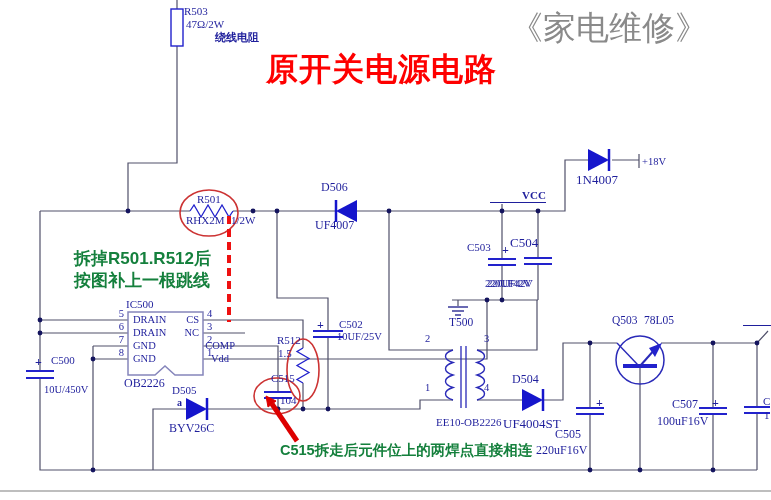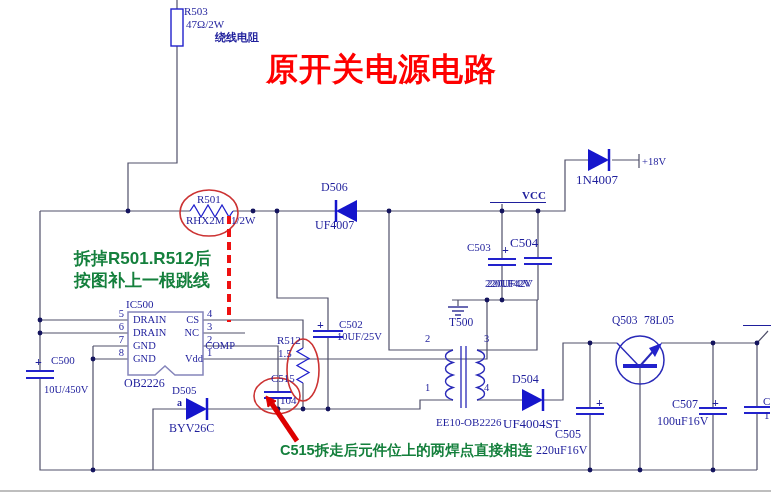--- a/index.html
+++ b/index.html
@@ -134,20 +134,21 @@
       <ellipse cx="303" cy="370" rx="16" ry="31" stroke="#cc3333" stroke-width="1.6"></ellipse>
       <ellipse cx="277" cy="396" rx="23" ry="18" stroke="#cc3333" stroke-width="1.6"></ellipse>
       <line x1="229" y1="216" x2="229" y2="322" stroke="#ee1111" stroke-width="4" stroke-dasharray="8,5"></line>
       <line x1="272" y1="404" x2="297" y2="441" stroke="#dd0000" stroke-width="5"></line>
       <polygon points="266,396 276,401 268,407" fill="#dd0000" stroke="#dd0000"></polygon>
     </g>
 
     <line x1="0" y1="491" x2="771" y2="491" stroke="#a8a8a8" stroke-width="1.5"></line>
   </svg>
 
+  <div class="wm" style="left:510px;top:6px;font-size:33px;">《家电维修》</div>
   <div class="title red cjk">原开关电源电路</div>
 
   <div class="lbl red note" style="left:74px;top:250px;">拆掉R501.R512后</div>
   <div class="lbl red note" style="left:74px;top:272px;">按图补上一根跳线</div>
   <div class="lbl red note3" style="left:280px;top:443px;">C515拆走后元件位上的两焊点直接相连</div>
 
   <div class="lbl" style="left:184px;top:6px;">R503</div>
   <div class="lbl" style="left:186px;top:19px;">47Ω/2W</div>
   <div class="lbl cjk bold" style="left:183px;top:32px;">绕线电阻</div>
 
@@ -170,21 +171,21 @@
   <div class="lbl" style="left:126px;top:299px;">IC500</div>
   <div class="lbl sz12" style="left:124px;top:377px;">OB2226</div>
 
   <div class="lbl sz105" style="left:133px;top:314px;">DRAIN</div>
   <div class="lbl sz105" style="left:133px;top:327px;">DRAIN</div>
   <div class="lbl sz105" style="left:133px;top:340px;">GND</div>
   <div class="lbl sz105" style="left:133px;top:353px;">GND</div>
   <div class="lbl sz105" style="left:150px;top:314px;width:49px;text-align:right;">CS</div>
   <div class="lbl sz105" style="left:150px;top:327px;width:49px;text-align:right;">NC</div>
   <div class="lbl sz105" style="left:150px;top:340px;width:49px;text-align:right;padding-left:36px;">COMP</div>
-  <div class="lbl sz105" style="left:150px;top:353px;width:53px;text-align:right;">Vdd</div>
+  <div class="lbl sz105" style="left:150px;top:353px;width:53px;text-align:right;padding-left:26px;">Vdd</div>
 
   <div class="lbl sz105" style="left:112px;top:308px;width:12px;text-align:right;">5</div>
   <div class="lbl sz105" style="left:112px;top:321px;width:12px;text-align:right;">6</div>
   <div class="lbl sz105" style="left:112px;top:334px;width:12px;text-align:right;">7</div>
   <div class="lbl sz105" style="left:112px;top:347px;width:12px;text-align:right;">8</div>
   <div class="lbl sz105" style="left:207px;top:308px;">4</div>
   <div class="lbl sz105" style="left:207px;top:321px;">3</div>
   <div class="lbl sz105" style="left:207px;top:334px;">2</div>
   <div class="lbl sz105" style="left:207px;top:347px;">1</div>
 

